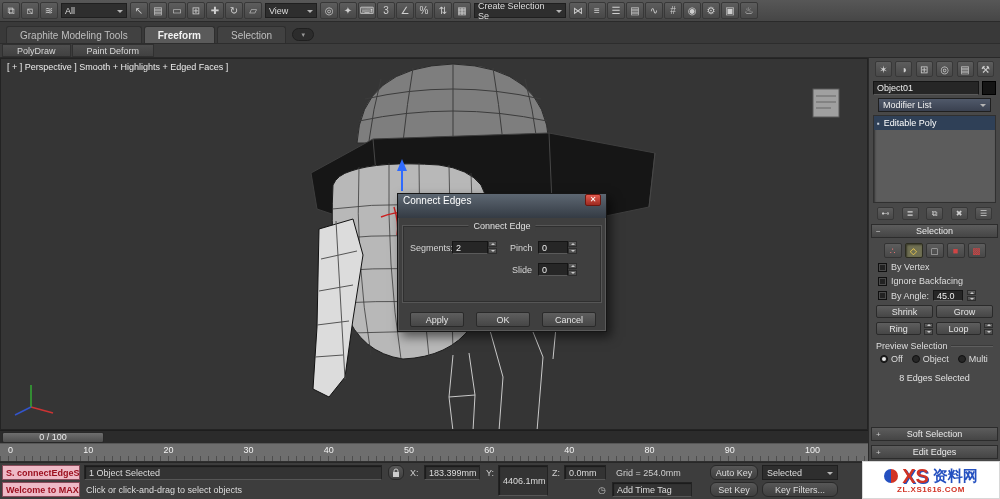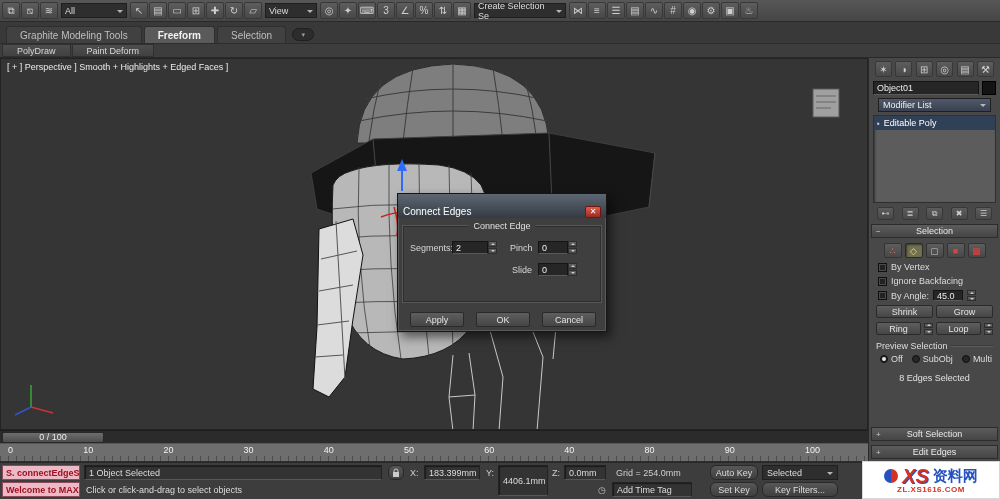--- a/index.html
+++ b/index.html
@@ -22,21 +22,21 @@
   .ribbon-sub{position:absolute;left:0;top:44px;width:1000px;height:14px;background:#3d3d3d;display:flex;gap:1px;padding-left:2px;border-bottom:1px solid #292929}
   .stab{padding:0 14px;font-size:9px;color:#d8d8d8;background:linear-gradient(#4e4e4e,#414141);border:1px solid #303030;display:flex;align-items:center}
 
   
   .viewport{position:absolute;left:0;top:58px;width:868px;height:372px;background:#353535;border:1px solid #232323;overflow:hidden}
   .vp-svg{position:absolute;left:0;top:0}
   .vp-label{position:absolute;left:6px;top:3px;font-size:9px;color:#ececec;z-index:2}
 
   
   .dialog{position:absolute;left:397px;top:193px;width:210px;height:139px;background:#3f3f3f;border:1px solid #161616;box-shadow:inset 0 0 0 1px #5a5a5a,4px 5px 10px rgba(0,0,0,.55);font-size:9px;color:#ddd;z-index:5}
-  .dlg-title{height:17px;background:linear-gradient(#5d6772,#343b44);display:flex;align-items:flex-start;padding:12px 5px;color:#fff;font-size:10px}
+  .dlg-title{height:17px;background:linear-gradient(#5d6772,#343b44);display:flex;align-items:flex-end;padding:12px 5px;color:#fff;font-size:10px}
   .dlg-close{margin-left:auto;width:16px;height:12px;background:linear-gradient(#e25a4e,#9c2a20);border:1px solid #6d170f;color:#fff;font-size:8px;line-height:8px;display:flex;align-items:center;justify-content:center;border-radius:2px}
   .dlg-body{position:relative;height:120px}
   .dlg-group{position:absolute;left:5px;right:5px;top:8px;bottom:36px;border:1px solid #2f2f2f;box-shadow:0 0 0 1px #565656}
   .dlg-group-label{position:absolute;top:-6px;left:50%;transform:translateX(-50%);background:#3f3f3f;padding:0 5px;color:#e0e0e0}
   .dlabel{position:absolute;color:#d6d6d6}
   .field{background:#262626;border:1px solid #151515;border-bottom-color:#5a5a5a;color:#eee;height:13px;display:flex;align-items:center;padding:0 3px;font-size:9px;position:absolute}
   .spin{position:absolute;width:9px;height:13px;display:flex;flex-direction:column;gap:1px}
   .spin i{flex:1;background:linear-gradient(#616161,#4a4a4a);border:1px solid #2e2e2e;position:relative}
   .spin i::after{content:"";position:absolute;left:50%;top:50%;transform:translate(-50%,-50%);border:2px solid transparent}
   .spin .up::after{border-bottom-color:#c9c9c9;margin-top:-1px}
@@ -90,21 +90,21 @@
   .pinkbox{position:absolute;background:#eeb9c6;border:1px solid #8a4a5a;color:#9c1020;display:flex;align-items:center;padding:0 3px;font-weight:bold;overflow:hidden;white-space:nowrap}
   .sunken{position:absolute;background:#333;border:1px solid #232323;border-bottom-color:#565656;box-shadow:inset 1px 1px 1px rgba(0,0,0,.5);color:#ddd;display:flex;align-items:center;padding:0 4px;white-space:nowrap;overflow:hidden}
   .sbtn{position:absolute;display:flex;align-items:center;justify-content:center;color:#ddd;background:linear-gradient(#575757,#3f3f3f);border:1px solid #292929;border-radius:6px;white-space:nowrap}
   .slabel{position:absolute;display:flex;align-items:center;color:#cfcfcf;white-space:nowrap}
   .sdrop{position:absolute;display:flex;align-items:center;background:#2e2e2e;border:1px solid #1f1f1f;color:#ddd;padding:0 4px}
 
   
   .watermark{position:absolute;right:0;top:461px;width:138px;height:38px;background:#fff;z-index:20;display:flex;flex-direction:column;align-items:center;justify-content:center;border:1px solid #d8d8d8}
   .wm-row{display:flex;align-items:center;gap:4px}
   .wm-mark{width:14px;height:14px;border-radius:50%;background:conic-gradient(#d23324 0 50%,#2450c0 50% 100%)}
-  .wm-xs{font-size:20px;font-style:italic;font-weight:bold;color:#d23324;text-shadow:1px 1px 0 #2450c0;line-height:18px}
+  .wm-xs{font-size:20px;font-weight:bold;color:#d23324;text-shadow:1px 1px 0 #2450c0;line-height:18px}
   .wm-name{font-size:15px;font-weight:bold;color:#2450c0;line-height:16px}
   .wm-url{font-size:8px;font-weight:bold;color:#d23324;letter-spacing:.5px}
 </style>
 </head>
 <body>
 
 <div class="app">
 
   <div class="toolbar">
     <div class="tb-group">
@@ -353,21 +353,21 @@
       <span>Preview Selection</span>
       <span class="pline"></span>
     </div>
     <div class="radios">
       <span class="radio on">
           <span class="dot"></span>
           <span>Off</span>
         </span>
       <span class="radio">
           <span class="dot"></span>
-          <span>SubObj</span>
+          <span>Object</span>
         </span>
       <span class="radio">
           <span class="dot"></span>
           <span>Multi</span>
         </span>
     </div>
     <div class="sel-status">8 Edges Selected</div>
     <div class="spacer"></div>
     <div class="rollout">
       <span class="pm">+</span>

